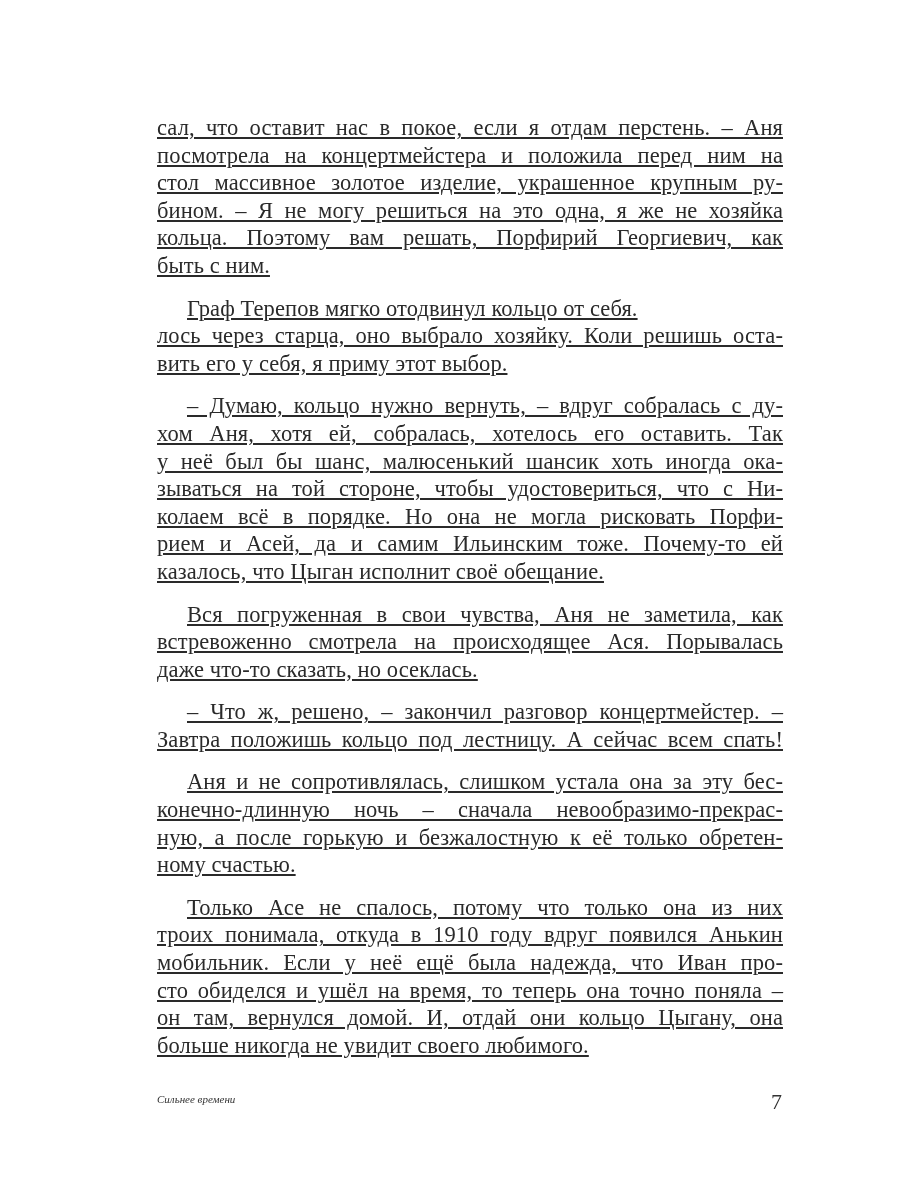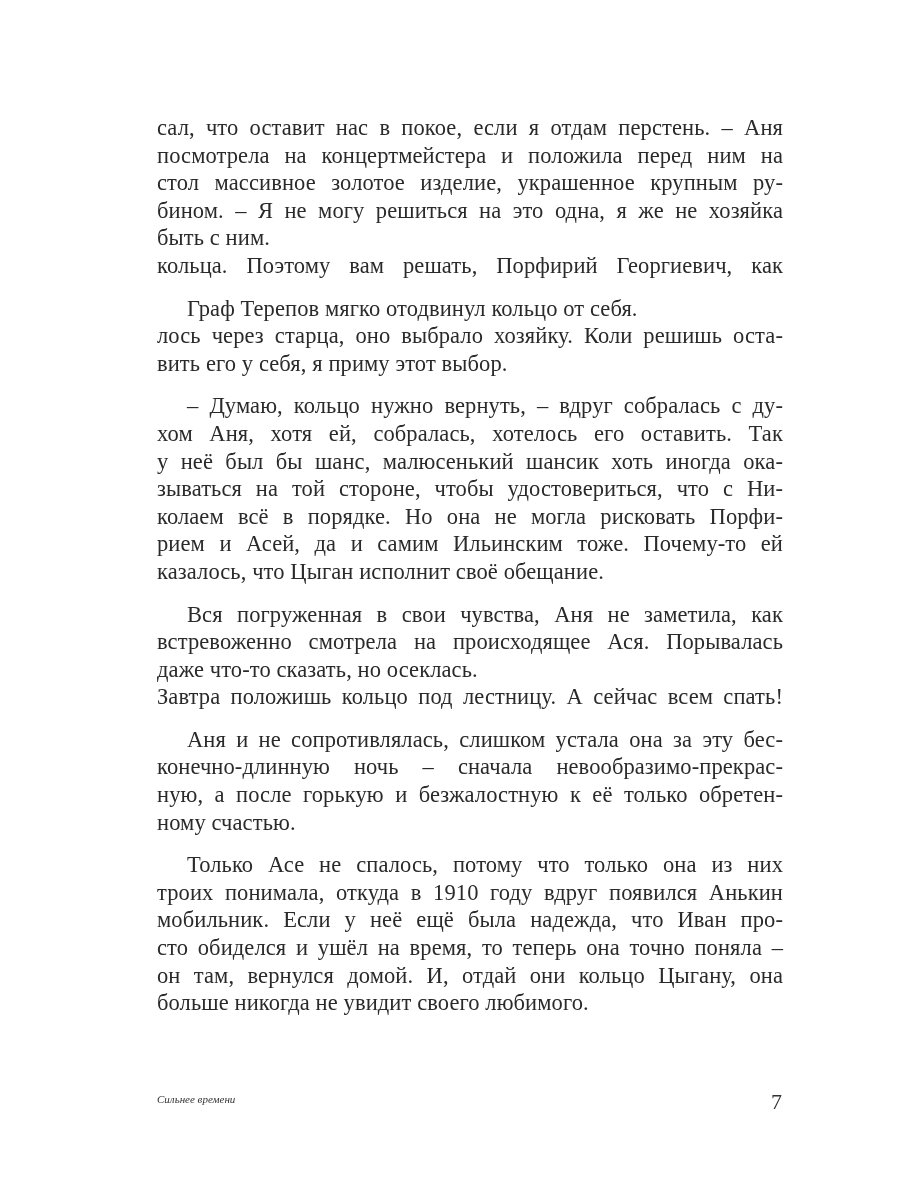--- a/index.html
+++ b/index.html
@@ -7,20 +7,21 @@
     width: 900px; height: 1200px; background: #ffffff; position: relative; overflow: hidden;
     font-family: "Liberation Serif", "DejaVu Serif", serif; color: #2a2a2a;
   }
   .page-text {
     position: absolute; left: 157px; top: 114px; width: 626px;
   }
   .line {
     display: block; height: 27.6px; line-height: 27.6px; font-size: 22.5px;
     text-align: justify; text-align-last: justify; white-space: nowrap;
     letter-spacing: 0.1px;
+    text-decoration: underline;
   }
   .line.last { text-align-last: left; }
   .line.indent { padding-left: 30px; margin-top: 15px; }
   .footer-title {
     position: absolute; left: 157px; top: 1093px; font-size: 11px; font-style: italic;
     color: #333;
   }
   .page-number {
     position: absolute; right: 118px; top: 1089px; font-size: 22px; color: #333;
   }
@@ -28,22 +29,22 @@
 </head>
 <body>
 
 <div class="page-text">
 
   <div>
     <span class="line">сал, что оставит нас в покое, если я отдам перстень. – Аня</span>
     <span class="line">посмотрела на концертмейстера и положила перед ним на</span>
     <span class="line">стол массивное золотое изделие, украшенное крупным ру-</span>
     <span class="line">бином. – Я не могу решиться на это одна, я же не хозяйка</span>
+    <span class="line">кольца. Поэтому вам решать, Порфирий Георгиевич, как</span>
     <span class="line last">быть с ним.</span>
-    <span class="line">кольца. Поэтому вам решать, Порфирий Георгиевич, как</span>
   </div>
 
   <div>
     <span class="line indent last">Граф Терепов мягко отодвинул кольцо от себя.</span>
   </div>
 
   <div>
     <span class="line">лось через старца, оно выбрало хозяйку. Коли решишь оста-</span>
     <span class="line last">вить его у себя, я приму этот выбор.</span>
   </div>
@@ -58,20 +59,21 @@
     <span class="line last">казалось, что Цыган исполнит своё обещание.</span>
   </div>
 
   <div>
     <span class="line indent">Вся погруженная в свои чувства, Аня не заметила, как</span>
     <span class="line">встревоженно смотрела на происходящее Ася. Порывалась</span>
     <span class="line last">даже что-то сказать, но осеклась.</span>
   </div>
 
   <div>
+    <span class="line indent">– Что ж, решено, – закончил разговор концертмейстер. –</span>
     <span class="line">Завтра положишь кольцо под лестницу. А сейчас всем спать!</span>
   </div>
 
   <div>
     <span class="line indent">Аня и не сопротивлялась, слишком устала она за эту бес-</span>
     <span class="line">конечно-длинную ночь – сначала невообразимо-прекрас-</span>
     <span class="line">ную, а после горькую и безжалостную к её только обретен-</span>
     <span class="line last">ному счастью.</span>
   </div>
 

